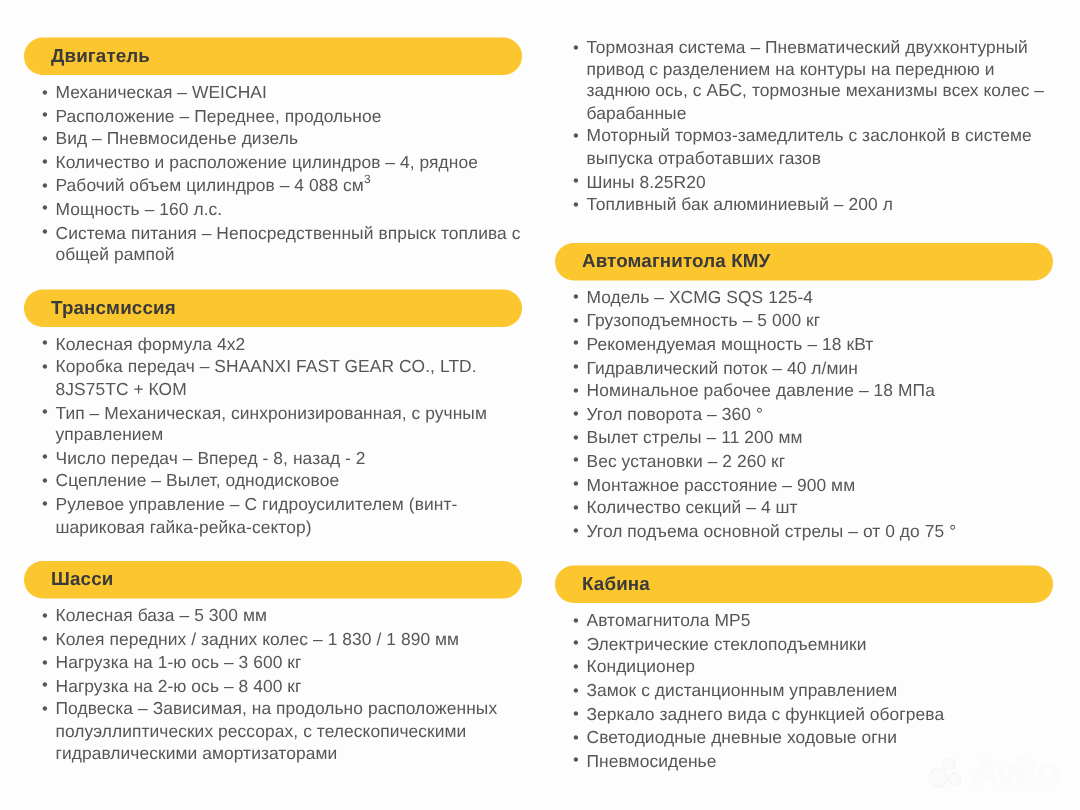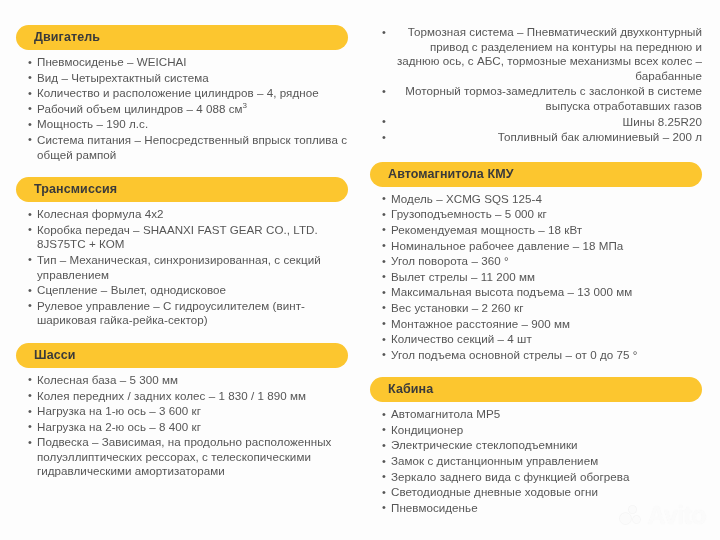--- a/index.html
+++ b/index.html
@@ -34,21 +34,21 @@
     display: flex;
     flex-direction: column;
   }
 
   .column-left  { padding-top: 0px; }
   .column-right { padding-top: 0px; }
 
   .section {
     margin-bottom: 14px;
   }
-  .section.no-header { margin-bottom: 16px; text-align: right; }
+  .section.no-header { margin-bottom: 16px; }
 
   .section-header {
     background: #fcc62f;
     border-radius: 13px;
     height: 25px;
     line-height: 25px;
     padding: 0 0 0 18px;
     font-size: 12.5px;
     font-weight: 700;
     color: #3a3a3a;
@@ -127,34 +127,36 @@
 </style>
 </head>
 <body>
 
 <div class="sheet">
 
   <div class="column column-left">
       <div class="section">
         <div class="section-header">Двигатель</div>
         <ul class="spec-list">
-          <li>Пневмосиденье – WEICHAI</li>
-          <li>Вид –  Четырехтактный система</li>
+          <li>Механическая – WEICHAI</li>
+          <li>Расположение –  Переднее, продольное</li>
+          <li>Вид –  Пневмосиденье дизель</li>
           <li>Количество и расположение цилиндров –  4, рядное</li>
           <li>Рабочий объем цилиндров –  4 088 см<span class="sup">3</span></li>
-          <li>Мощность –  190 л.с.</li>
+          <li>Мощность –  160 л.с.</li>
           <li>Система питания –  Непосредственный впрыск топлива с общей рампой</li>
         </ul>
       </div>
       <div class="section">
         <div class="section-header">Трансмиссия</div>
         <ul class="spec-list">
           <li>Колесная формула 4х2</li>
           <li>Коробка передач –  SHAANXI FAST GEAR CO., LTD. 8JS75TC + КОМ</li>
-          <li>Тип –  Механическая, синхронизированная, с секций управлением</li>
+          <li>Тип –  Механическая, синхронизированная, с ручным управлением</li>
+          <li>Число передач –  Вперед - 8, назад - 2</li>
           <li>Сцепление –  Вылет, однодисковое</li>
           <li>Рулевое управление –  С гидроусилителем (винт-шариковая гайка-рейка-сектор)</li>
         </ul>
       </div>
       <div class="section">
         <div class="section-header">Шасси</div>
         <ul class="spec-list">
           <li>Колесная база –  5 300 мм</li>
           <li>Колея передних /  задних колес –  1 830 /  1 890 мм</li>
           <li>Нагрузка на 1-ю ось –  3 600 кг</li>
@@ -171,36 +173,36 @@
           <li>Шины 8.25R20</li>
           <li>Топливный бак алюминиевый –  200 л</li>
         </ul>
       </div>
       <div class="section">
         <div class="section-header">Автомагнитола КМУ</div>
         <ul class="spec-list">
           <li>Модель –  XCMG SQS 125-4</li>
           <li>Грузоподъемность –  5 000 кг</li>
           <li>Рекомендуемая мощность –  18 кВт</li>
+          <li>Гидравлический поток –  40 л/мин</li>
           <li>Номинальное рабочее давление –  18 МПа</li>
           <li>Угол поворота –  360 °</li>
           <li>Вылет стрелы –  11 200 мм</li>
-          <li>Максимальная высота подъема –  13 000 мм</li>
           <li>Вес установки –  2 260 кг</li>
           <li>Монтажное расстояние –  900 мм</li>
           <li>Количество секций –  4 шт</li>
           <li>Угол подъема основной стрелы –  от 0 до 75 °</li>
         </ul>
       </div>
       <div class="section">
         <div class="section-header">Кабина</div>
         <ul class="spec-list">
           <li>Автомагнитола MP5</li>
+          <li>Электрические стеклоподъемники</li>
           <li>Кондиционер</li>
-          <li>Электрические стеклоподъемники</li>
           <li>Замок с дистанционным управлением</li>
           <li>Зеркало заднего вида с функцией обогрева</li>
           <li>Светодиодные дневные ходовые огни</li>
           <li>Пневмосиденье</li>
         </ul>
       </div>
     </div>
 
   <div class="watermark">
     <span class="wm-dots">

